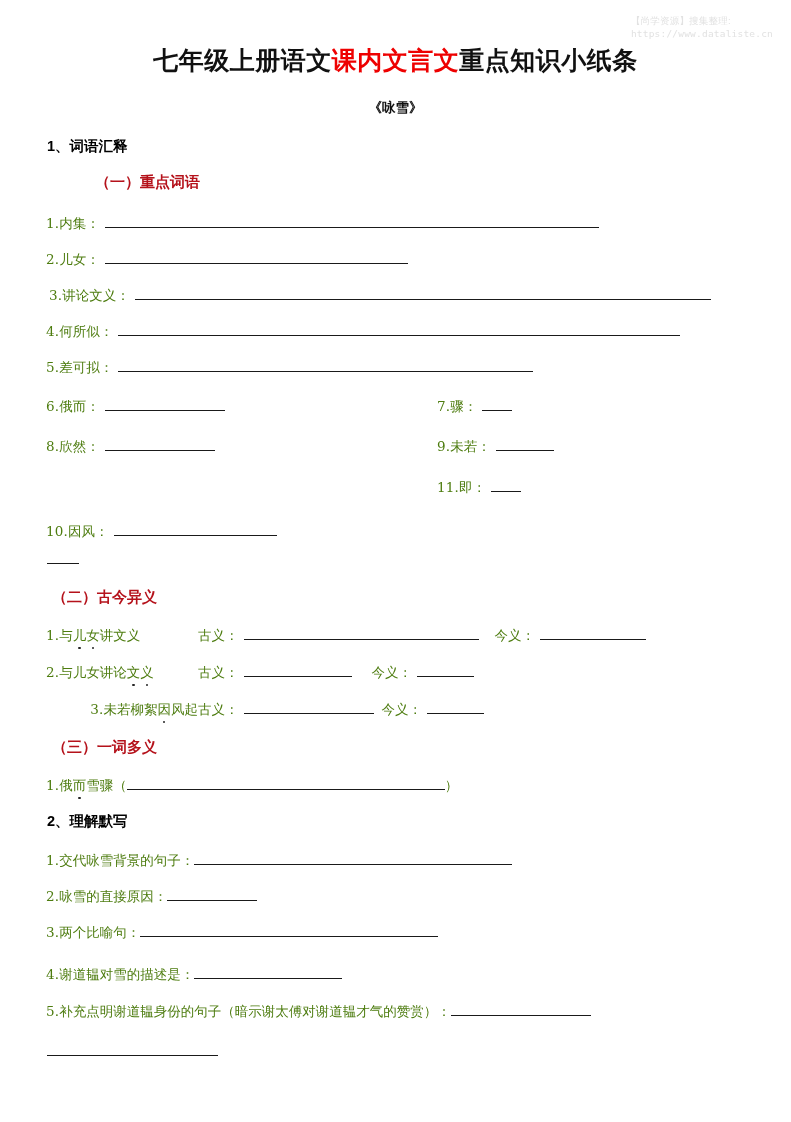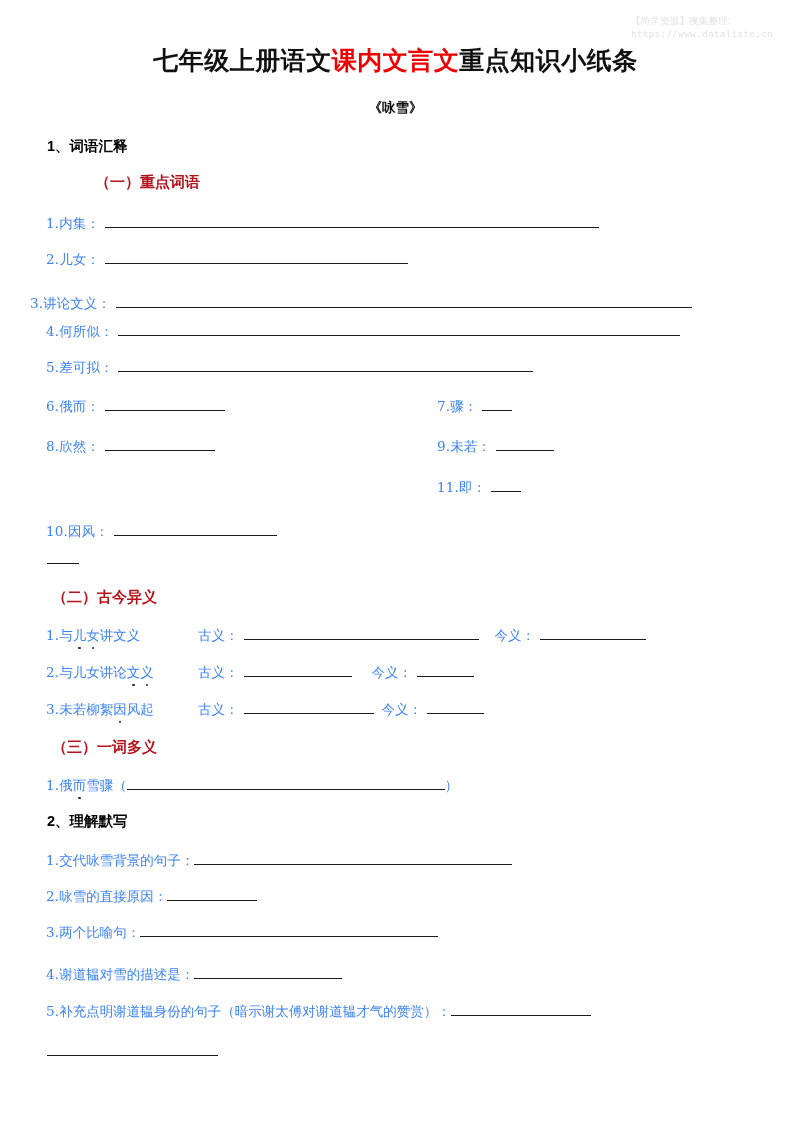--- a/index.html
+++ b/index.html
@@ -91,21 +91,21 @@
   }
 
   
   .row {
     position: absolute;
     display: flex;
     align-items: baseline;
     font-family: "DejaVu Serif", serif;
     font-size: 13.5px;
     line-height: 20px;
-    color: #3b82f6;
+    color: #4d7c0f;
     white-space: nowrap;
   }
   .lbl { flex: 0 0 auto; }
   .num { letter-spacing: .2px; }
 
   
   .blank {
     display: inline-block;
     border-bottom: 1.3px solid #1a1a1a;
     height: 12px;
@@ -160,21 +160,21 @@
   <div class="row" style="top:213px;left:46px;">
     <span class="lbl"><span class="num">1.</span><span>内集</span><span>：</span></span>
     <span class="blank" style="width:494px;"></span>
   </div>
 
   <div class="row" style="top:249px;left:46px;">
     <span class="lbl"><span class="num">2.</span><span>儿女</span><span>：</span></span>
     <span class="blank" style="width:303px;"></span>
   </div>
 
-  <div class="row" style="top:285px;left:30px;margin-top:8px;">
+  <div class="row" style="top:285px;left:49px;">
     <span class="lbl"><span class="num">3.</span><span>讲论文义</span><span>：</span></span>
     <span class="blank" style="width:576px;"></span>
   </div>
 
   <div class="row" style="top:321px;left:46px;">
     <span class="lbl"><span class="num">4.</span><span>何所似</span><span>：</span></span>
     <span class="blank" style="width:562px;"></span>
   </div>
 
   <div class="row" style="top:357px;left:46px;">
@@ -223,21 +223,21 @@
   </div>
 
   <div class="row" style="top:662px;left:46px;">
     <span class="lbl" style="display:inline-block;width:152px;"><span class="num">2.</span><span>与儿女讲论</span><span class="dot">文</span><span class="dot">义</span></span>
     <span>古义：</span>
     <span class="blank" style="width:108px;"></span>
     <span style="margin-left:20px;">今义：</span>
     <span class="blank" style="width:57px;"></span>
   </div>
 
-  <div class="row" style="top:699px;left:46px;">
+  <div class="row" style="top:699px;left:46px;text-align:right;">
     <span class="lbl" style="display:inline-block;width:152px;"><span class="num">3.</span><span>未若柳絮</span><span class="dot">因</span><span>风起</span></span>
     <span>古义：</span>
     <span class="blank" style="width:130px;"></span>
     <span style="margin-left:8px;">今义：</span>
     <span class="blank" style="width:57px;"></span>
   </div>
 
   <div class="h-red" style="top:737px;">（三）一词多义</div>
 
   <div class="row" style="top:775px;left:46px;">

